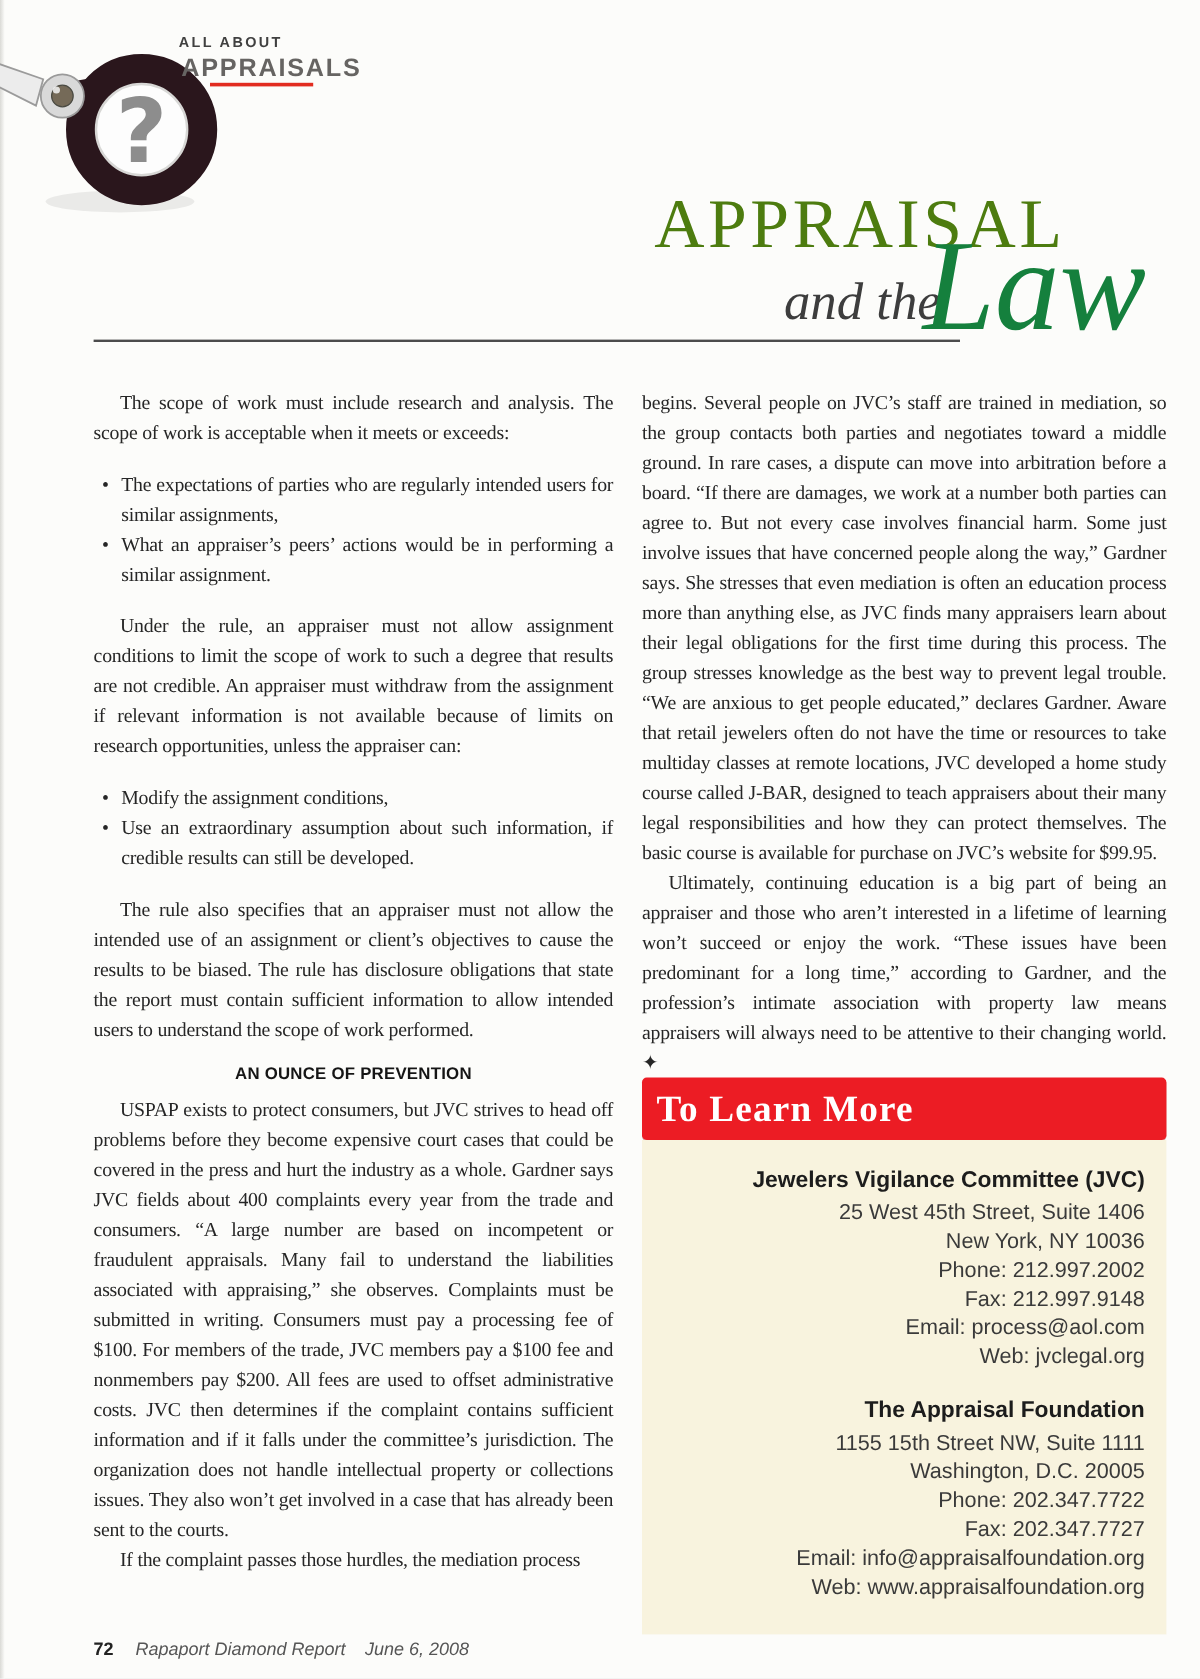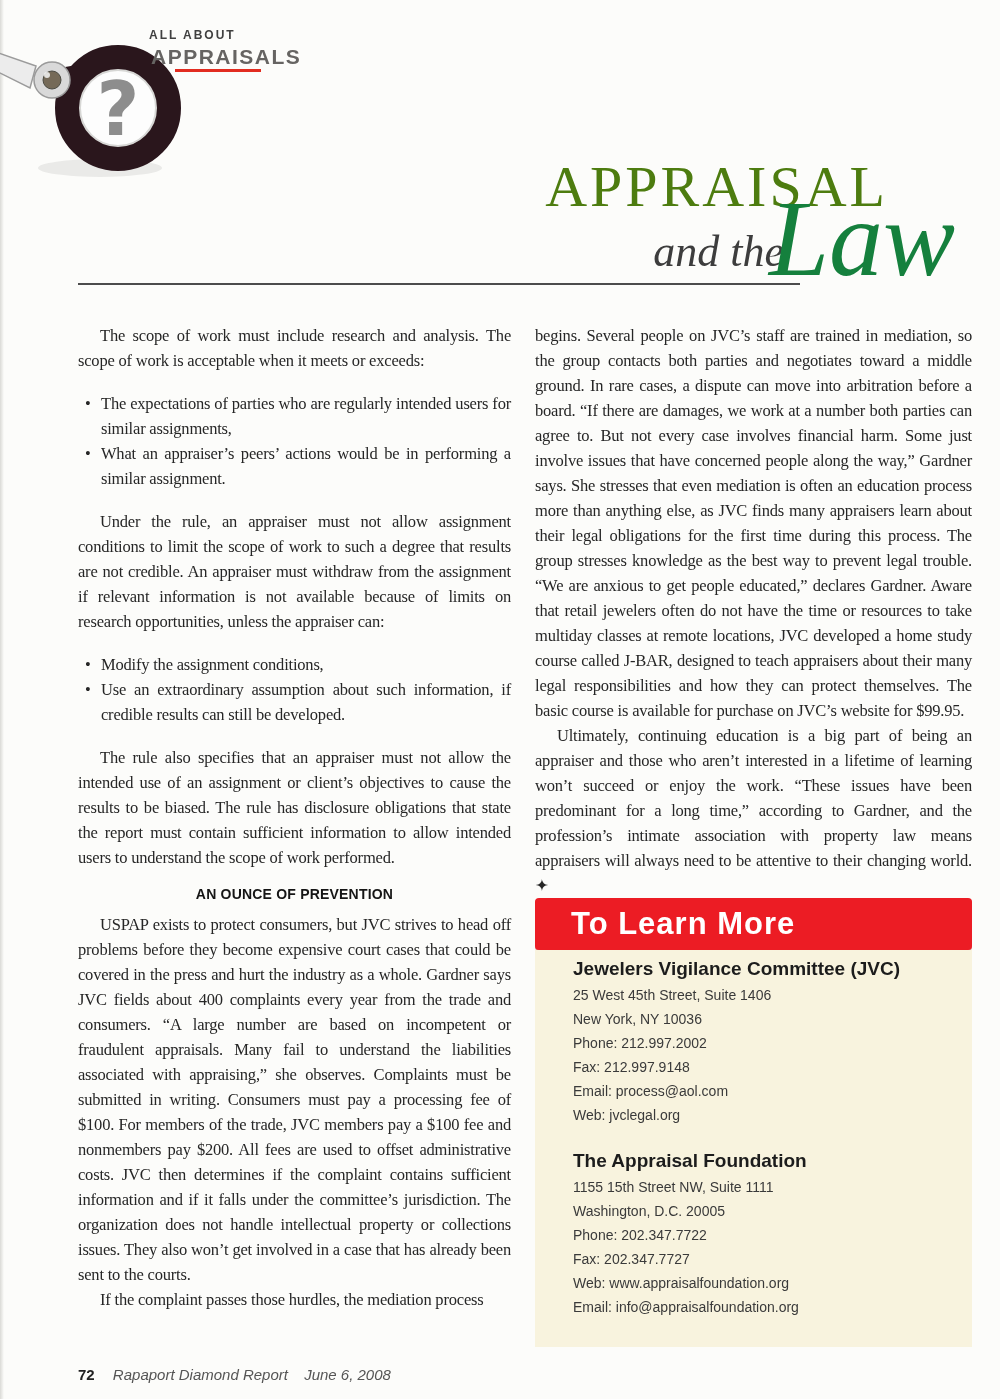--- a/index.html
+++ b/index.html
@@ -68,27 +68,28 @@
     font-weight:bold; font-size:14px; color:#151515; letter-spacing:0.2px;
     margin:12px 0 5px; text-align:center;
   }
 
   
   .learn-more { position:absolute; left:535px; top:898px; width:437px; z-index:2;
     font-family:"Liberation Sans","DejaVu Sans",sans-serif;
   }
   .lm-header {
     height:52px; background:#ec1c24; border-radius:4px;
-    display:flex; align-items:center; padding-left:36px;
+    display:flex; align-items:center; padding-left:12px;
     box-shadow:0 1px 0 rgba(180,30,30,.4);
+    font-family:Liberation Serif, serif;
   }
   .lm-title { color:#ffffff; font-size:31px; font-weight:bold; letter-spacing:1px; }
-  .lm-body { background:#f8f3de; padding:8px 18px 28px 38px; }
+  .lm-body { background:#f8f3de; padding:23px 18px 28px 38px;text-align:right; }
   .lm-name { font-size:19px; font-weight:bold; color:#1c1c1c; margin-bottom:3px; }
-  .lm-line { font-size:14px; color:#3a3a3a; line-height:24px; }
+  .lm-line { font-size:18px; color:#3a3a3a; line-height:24px; }
   .lm-entry + .lm-entry { margin-top:23px; }
 
   
   .footer {
     position:absolute; left:78px; top:1366px;
     font-family:"Liberation Sans","DejaVu Sans",sans-serif; font-size:15px;
   }
   .pg-num { font-weight:bold; color:#222; }
   .pub    { font-style:italic; color:#555; margin-left:14px; }
   .date   { font-style:italic; color:#555; margin-left:12px; }
@@ -165,22 +166,22 @@
         <div class="lm-line">Fax: 212.997.9148</div>
         <div class="lm-line">Email: process@aol.com</div>
         <div class="lm-line">Web: jvclegal.org</div>
       </div>
       <div class="lm-entry">
         <div class="lm-name">The Appraisal Foundation</div>
         <div class="lm-line">1155 15th Street NW, Suite 1111</div>
         <div class="lm-line">Washington, D.C. 20005</div>
         <div class="lm-line">Phone: 202.347.7722</div>
         <div class="lm-line">Fax: 202.347.7727</div>
+        <div class="lm-line">Email: info@appraisalfoundation.org</div>
         <div class="lm-line">Web: www.appraisalfoundation.org</div>
-        <div class="lm-line">Email: info@appraisalfoundation.org</div>
       </div>
     </div>
   </div>
 
   <div class="footer">
     <span class="pg-num">72</span>
     <span class="pub">Rapaport Diamond Report</span>
     <span class="date">June 6, 2008</span>
   </div>
 

